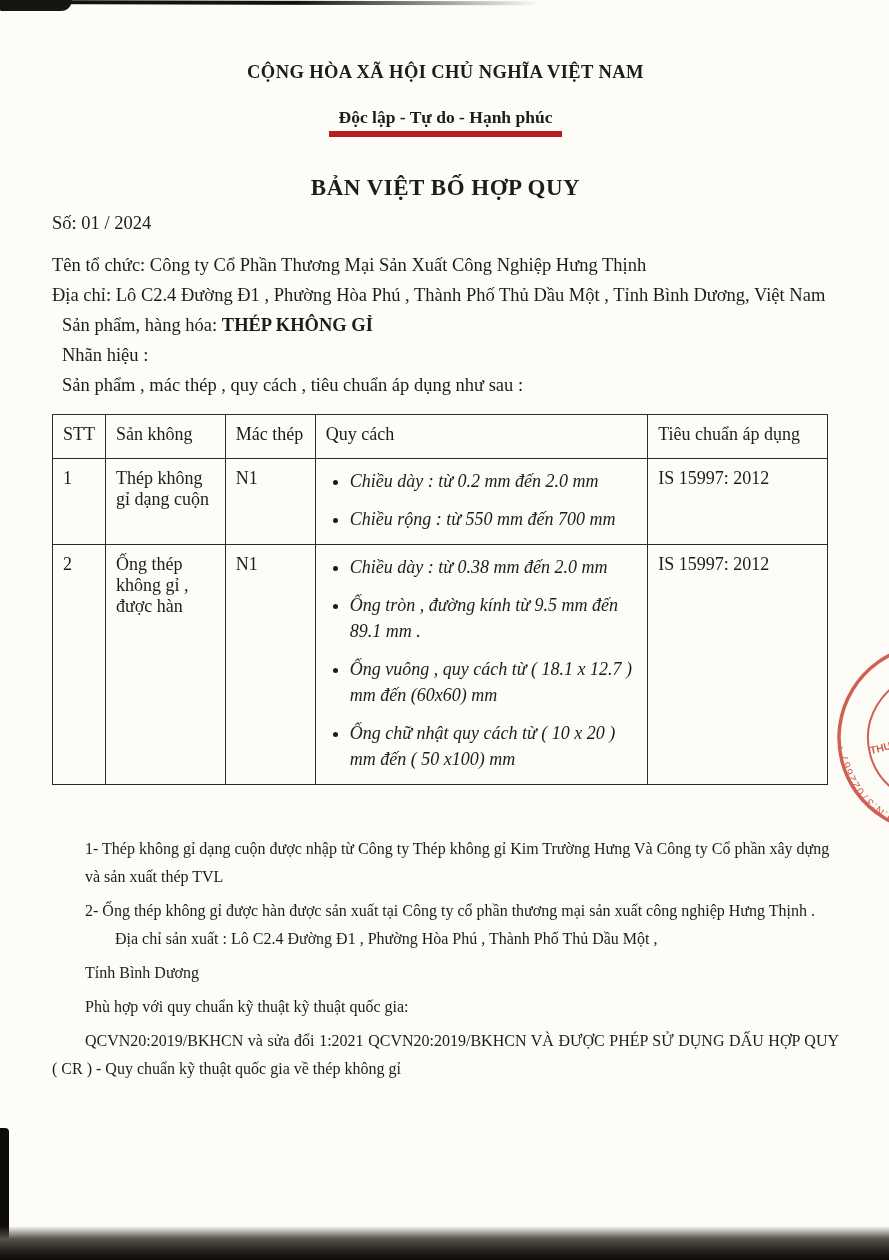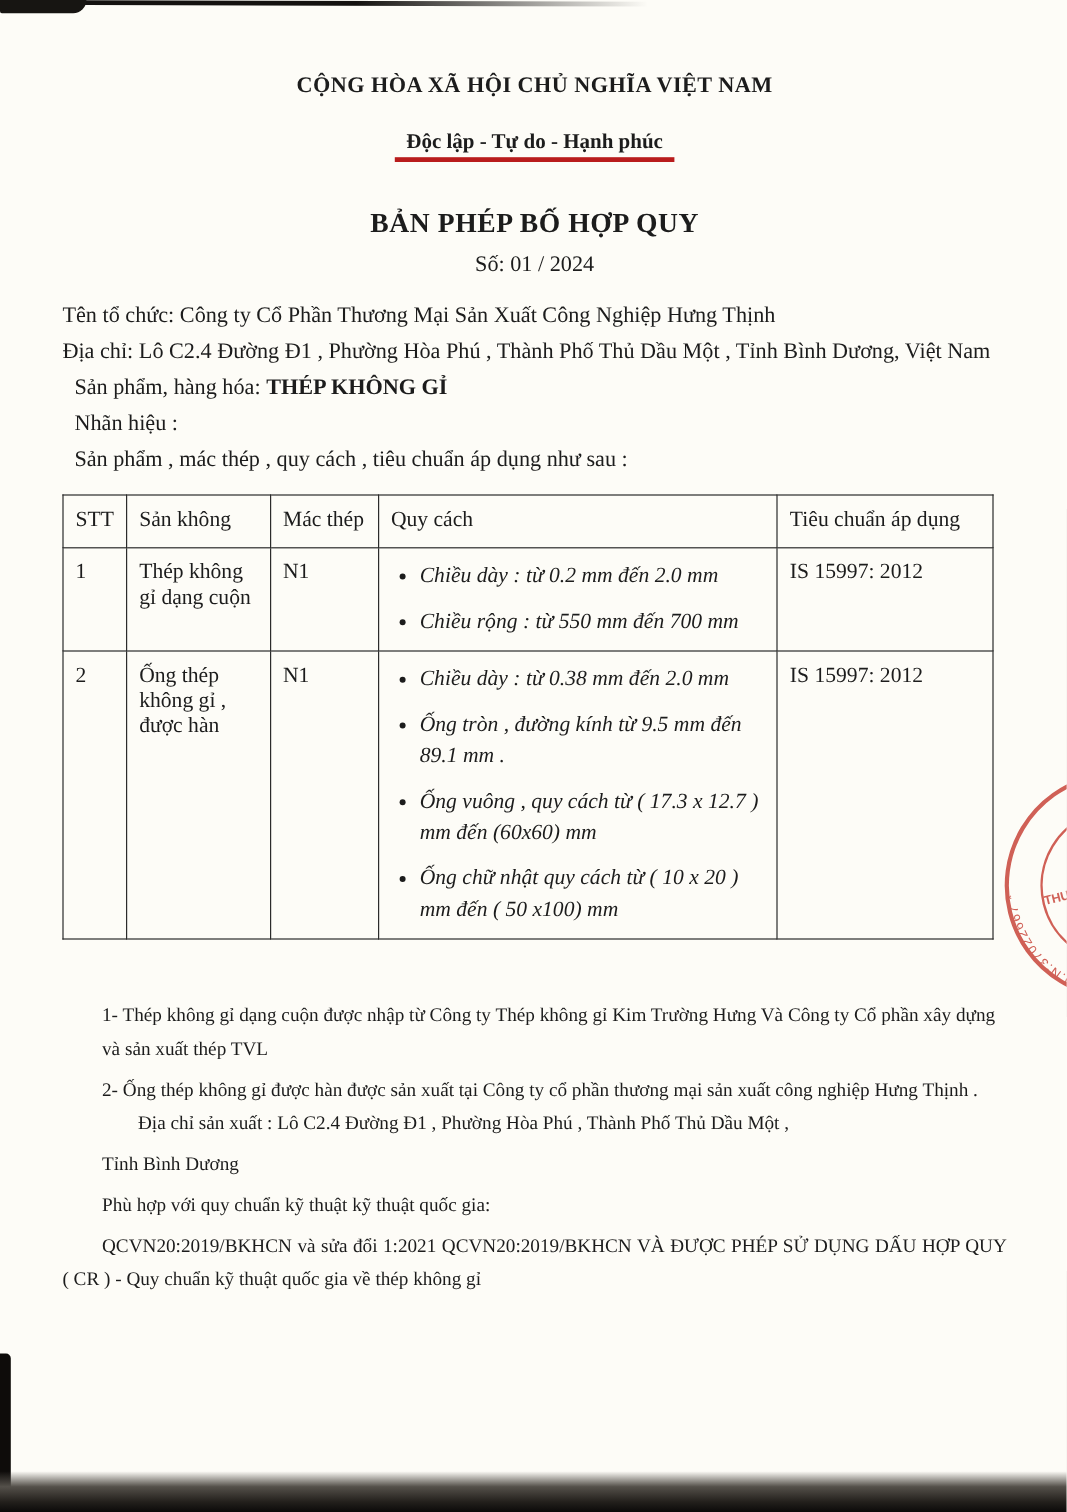--- a/index.html
+++ b/index.html
@@ -20,28 +20,28 @@
     left:52px;right:50px;top:62px;
   }
   .nat-header{text-align:center;}
   .nat-title{
     font-weight:bold;font-size:18.5px;letter-spacing:.4px;
   }
   .motto{
     display:inline-block;
     font-weight:bold;font-size:17.5px;
     margin-top:6px;padding:0 10px 3px 10px;
-    border-bottom:4px solid #b91c1c;
+    border-bottom:6px solid #b91c1c;
   }
   .doc-title{
     text-align:center;font-weight:bold;font-size:23px;
     letter-spacing:.5px;margin:38px 0 0 0;
   }
   .doc-number{
-    text-align:center;font-size:18.5px;margin-top:12px;
+    text-align:left;font-size:18.5px;margin-top:12px;
   }
   .para{font-size:18.5px;line-height:30px;margin:0;}
   .para.first{margin-top:16px;}
   .para.indent{padding-left:10px;}
   .bold{font-weight:bold;}
   table.spec{
     border-collapse:collapse;
     width:776px;
     margin-top:14px;
     font-size:18px;
@@ -105,21 +105,21 @@
 
 <div class="page">
 
   <div class="content">
 
     <div class="nat-header">
       <div class="nat-title">CỘNG HÒA XÃ HỘI CHỦ NGHĨA VIỆT NAM</div><br>
       <div class="motto">Độc lập - Tự do - Hạnh phúc</div>
     </div>
 
-    <div class="doc-title">BẢN PHÉP BỐ HỢP QUY</div>
+    <div class="doc-title">BẢN VIỆT BỐ HỢP QUY</div>
     <div class="doc-number">Số: 01 / 2024</div>
 
     <p class="para first">Tên tổ chức: Công ty Cổ Phần Thương Mại Sản Xuất Công Nghiệp Hưng Thịnh</p>
     <p class="para">Địa chỉ: Lô C2.4 Đường Đ1 , Phường Hòa Phú , Thành Phố Thủ Dầu Một , Tỉnh Bình Dương, Việt Nam</p>
     <p class="para indent"><span>Sản phẩm, hàng hóa: </span><span class="bold">THÉP KHÔNG GỈ</span></p>
     <p class="para indent">Nhãn hiệu :</p>
     <p class="para indent">Sản phẩm , mác thép , quy cách , tiêu chuẩn áp dụng như sau :</p>
 
     <table class="spec">
       <colgroup>
@@ -152,21 +152,21 @@
           <td>IS 15997: 2012</td>
         </tr>
         <tr>
           <td class="center">2</td>
           <td>Ống thép không gỉ , được hàn</td>
           <td>N1</td>
           <td>
             <ul class="bullets">
                 <li>Chiều dày : từ 0.38 mm đến 2.0 mm</li>
                 <li>Ống tròn , đường kính từ 9.5 mm đến 89.1 mm .</li>
-                <li>Ống vuông , quy cách từ ( 17.3 x 12.7 ) mm đến (60x60) mm</li>
+                <li>Ống vuông , quy cách từ ( 18.1 x 12.7 ) mm đến (60x60) mm</li>
                 <li>Ống chữ nhật quy cách từ ( 10 x 20 ) mm đến ( 50 x100) mm</li>
               </ul>
           </td>
           <td>IS 15997: 2012</td>
         </tr>
       </tbody>
     </table>
 
     <div class="notes">
       <p class="note n1">1- Thép không gỉ dạng cuộn được nhập từ Công ty Thép không gỉ Kim Trường Hưng Và Công ty Cổ phần xây dựng và sản xuất thép TVL</p>

